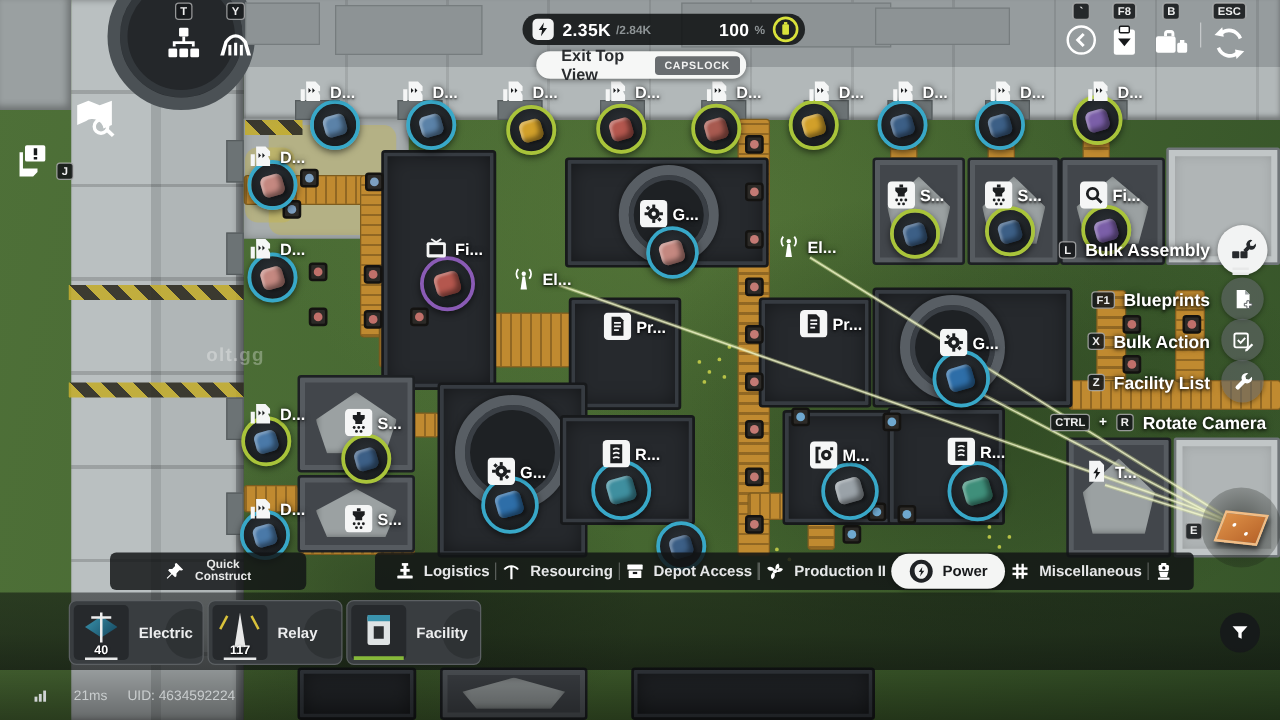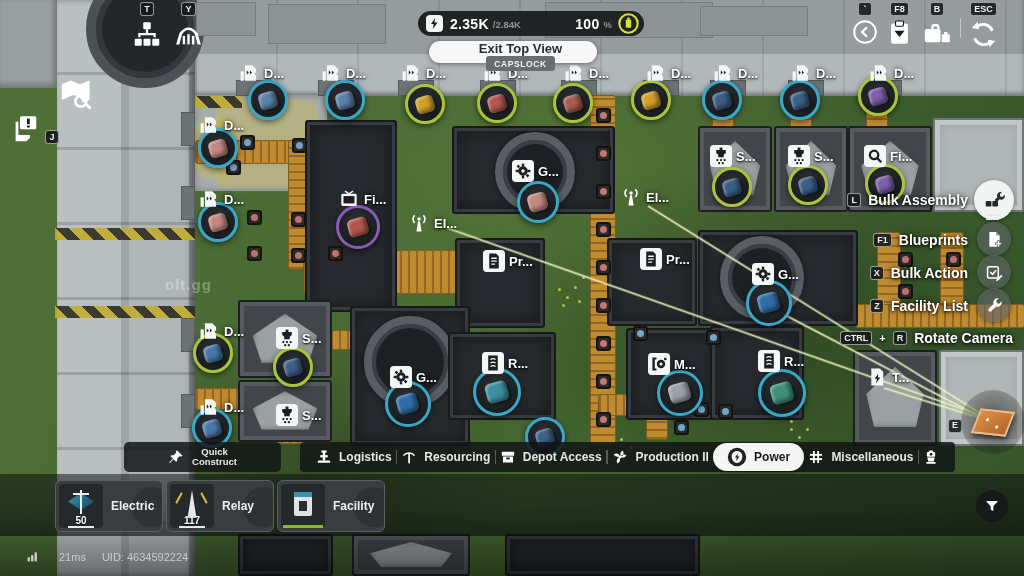--- a/index.html
+++ b/index.html
@@ -72,35 +72,35 @@
 
   
   #ppill{position:absolute;z-index:12;left:418px;top:11px;width:226px;height:25px;background:rgba(14,16,17,.86);
     border-radius:13px;display:flex;align-items:center;padding:0 4px 0 8px;}
   #ppill .boltbox{width:17px;height:17px;background:#f2f3f3;border-radius:4px;display:flex;align-items:center;justify-content:center;}
   #ppill .pcur{color:#fff;font-size:14px;font-weight:700;margin-left:7px;letter-spacing:.3px;}
   #ppill .pmax{color:#8e9496;font-size:9.5px;font-weight:700;margin-left:4px;margin-top:2px;}
 
   
   #epill{position:absolute;z-index:12;left:429px;top:41px;width:168px;height:22px;background:#f6f7f6;border-radius:12px;
-    display:flex;align-items:center;justify-content:space-between;padding:0 5px 0 20px;box-shadow:0 1px 5px rgba(0,0,0,.45);cursor:pointer;flex-direction:column;}
+    display:flex;align-items:center;justify-content:space-between;padding:0 5px 0 20px;box-shadow:0 1px 5px rgba(0,0,0,.45);cursor:pointer;}
   #epill .t{font-size:13px;font-weight:700;color:#2a2d2f;}
   .caps{background:#696d70;color:#f2f2f2;font-size:8.5px;font-weight:700;letter-spacing:.6px;border-radius:3px;padding:2.5px 8px;}
 
   
   .menurow{position:absolute;z-index:12;display:flex;align-items:center;gap:7px;cursor:pointer;}
   .menulabel{font-size:14px;font-weight:600;color:#fff;text-shadow:0 1px 3px #000,0 0 6px rgba(0,0,0,.65);white-space:nowrap;}
   .mcircle{position:absolute;z-index:12;border-radius:50%;display:flex;align-items:center;justify-content:center;cursor:pointer;box-shadow:0 1px 4px rgba(0,0,0,.4);}
   .mcircle.gray{background:rgba(96,100,103,.62);}
   .mcircle.white{background:#f2f3f3;}
   #mdash{position:absolute;z-index:12;left:986px;top:214px;width:13px;height:2px;background:#e8e9e9;box-shadow:0 4px 0 #e8e9e9;}
 
   
   #quickchip{position:absolute;z-index:12;left:88px;top:442px;width:157px;height:30px;background:rgba(18,20,22,.84);
-    border-radius:5px;display:flex;align-items:center;justify-content:center;gap:8px;cursor:pointer;margin-left:36px;}
+    border-radius:5px;display:flex;align-items:center;justify-content:center;gap:8px;cursor:pointer;}
   #quickchip .ql{font-size:9.5px;line-height:10.5px;font-weight:600;color:#e8e9e9;text-align:center;}
   #tbar{position:absolute;z-index:12;left:300px;top:442px;width:655px;height:30px;background:rgba(18,20,22,.84);
     border-radius:4px;display:flex;align-items:center;justify-content:space-between;padding:0 12px;}
   .tab{display:flex;align-items:center;gap:7px;color:#e6e7e8;font-size:12px;font-weight:600;padding:0 4px;white-space:nowrap;cursor:pointer;height:28px;}
   .tab.sel{background:#f4f5f4;color:#17191b;border-radius:15px;padding:0 14px;box-shadow:0 1px 4px rgba(0,0,0,.4);}
   .sep{width:1px;height:14px;background:rgba(255,255,255,.28);}
 
   
   #band{position:absolute;z-index:11;left:0;top:474px;width:1024px;height:62px;
     background:linear-gradient(rgba(10,12,13,.52),rgba(10,12,13,.62));}
@@ -1008,21 +1008,21 @@
 
   <div id="band"></div>
   <div id="cards">
       <div class="card" style="left: 55px;">
         <div class="deco"></div>
         <div class="tile">
           <div style="position: absolute; left: 9px; top: 9px; width: 26px; height: 17px; background: linear-gradient(135deg, rgb(58, 147, 173), rgb(20, 69, 92)); clip-path: polygon(50% 0px, 100% 50%, 50% 100%, 0px 50%);"></div>
           <div style="position: absolute; left: 21px; top: 6px; width: 2px; height: 24px; background: rgb(238, 238, 238);"></div>
           <div style="position: absolute; left: 14px; top: 9px; width: 16px; height: 2px; background: rgb(238, 238, 238);"></div>
           <div class="cbar"></div>
-          <div class="ccount">50</div>
+          <div class="ccount">40</div>
         </div>
         <div class="cname"><span>Electric</span><br><span></span></div>
       </div>
       <div class="card" style="left: 166px;">
         <div class="deco"></div>
         <div class="tile">
           <div style="position: absolute; left: 15px; top: 6px; width: 14px; height: 28px; background: rgb(232, 232, 232); clip-path: polygon(50% 0px, 82% 100%, 18% 100%);"></div>
           <div style="position: absolute; left: 8px; top: 8px; width: 2px; height: 12px; background: rgb(217, 194, 59); transform: rotate(28deg);"></div>
           <div style="position: absolute; left: 33px; top: 8px; width: 2px; height: 12px; background: rgb(217, 194, 59); transform: rotate(-28deg);"></div>
           <div class="cbar"></div>

